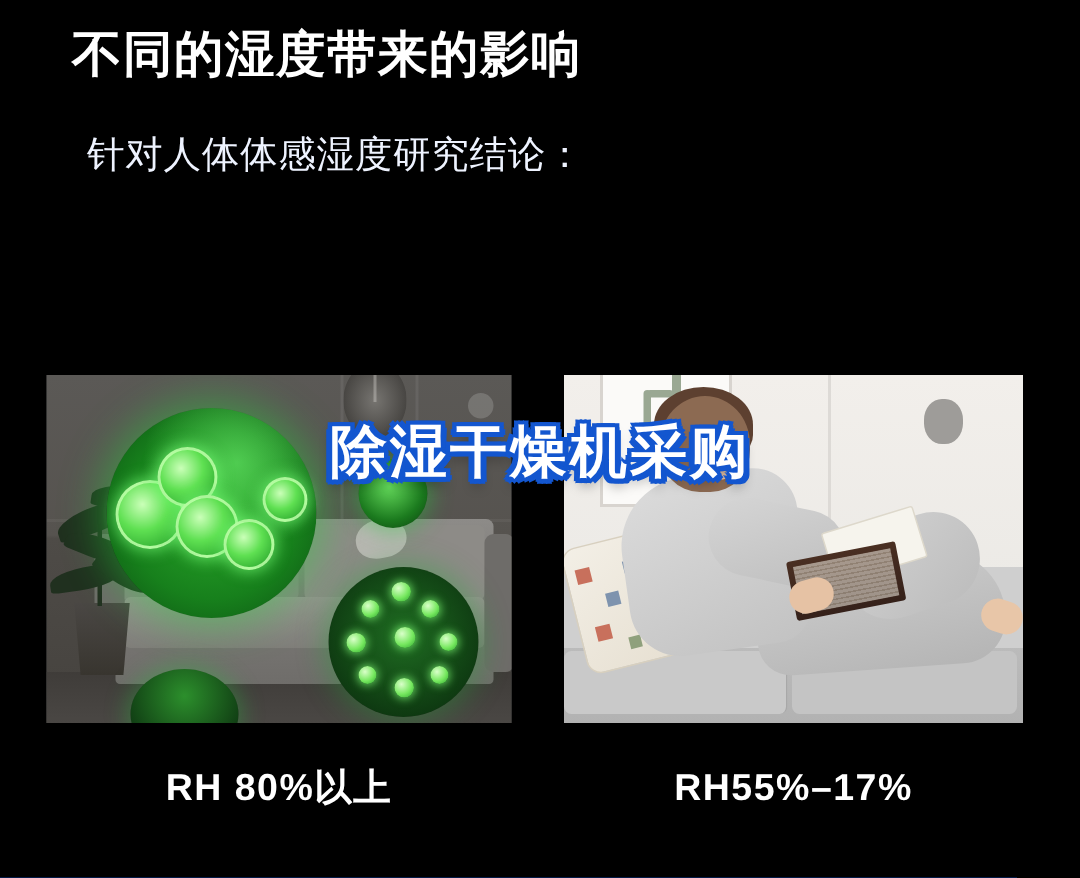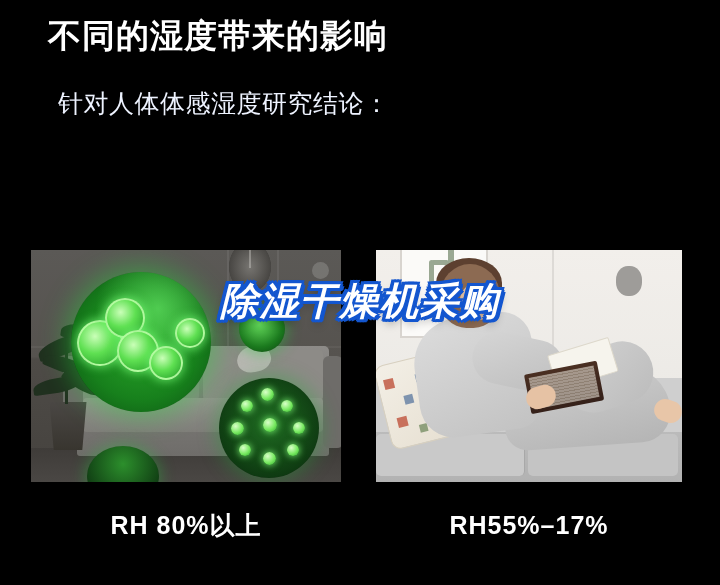--- a/index.html
+++ b/index.html
@@ -156,21 +156,20 @@
   .book{position:absolute;left:150px;top:102px;width:90px;height:58px;transform:rotate(-11deg);}
   .book .pg{position:absolute;left:28px;top:-4px;width:62px;height:34px;background:#f6f4ed;border:1px solid #ddd8cb;border-radius:2px;transform:rotate(-6deg);}
   .book .cv{position:absolute;left:0;top:14px;width:74px;height:40px;background:linear-gradient(180deg,#4a2f22,#35211a);border-radius:2px;}
   .book .cv:after{content:"";position:absolute;left:4px;top:4px;right:4px;bottom:4px;background:repeating-linear-gradient(180deg,#f3efe4 0 2px,#cfc8b8 2px 3px);opacity:.55;}
   .foot{position:absolute;left:278px;top:150px;width:28px;height:22px;background:#e8c6a8;border-radius:12px;transform:rotate(18deg);}
 
   
   .overlay-title{
     position:absolute;left:0;top:276px;width:720px;text-align:center;
     font-size:38px;font-weight:bold;color:#ffffff;letter-spacing:2px;
-    font-style:italic;
     text-shadow:
       -3px 0 0 #1356cf, 3px 0 0 #1356cf, 0 -3px 0 #1356cf, 0 3px 0 #1356cf,
       -3px -3px 0 #1356cf, 3px -3px 0 #1356cf, -3px 3px 0 #1356cf, 3px 3px 0 #1356cf,
       -4px 2px 0 #1356cf, 4px 2px 0 #1356cf, 0 5px 8px rgba(0,0,0,.35);
     white-space:nowrap;
   }
 
   
   .caption{position:absolute;top:510px;text-align:center;}
   .cap-left{left:31px;width:310px;}

